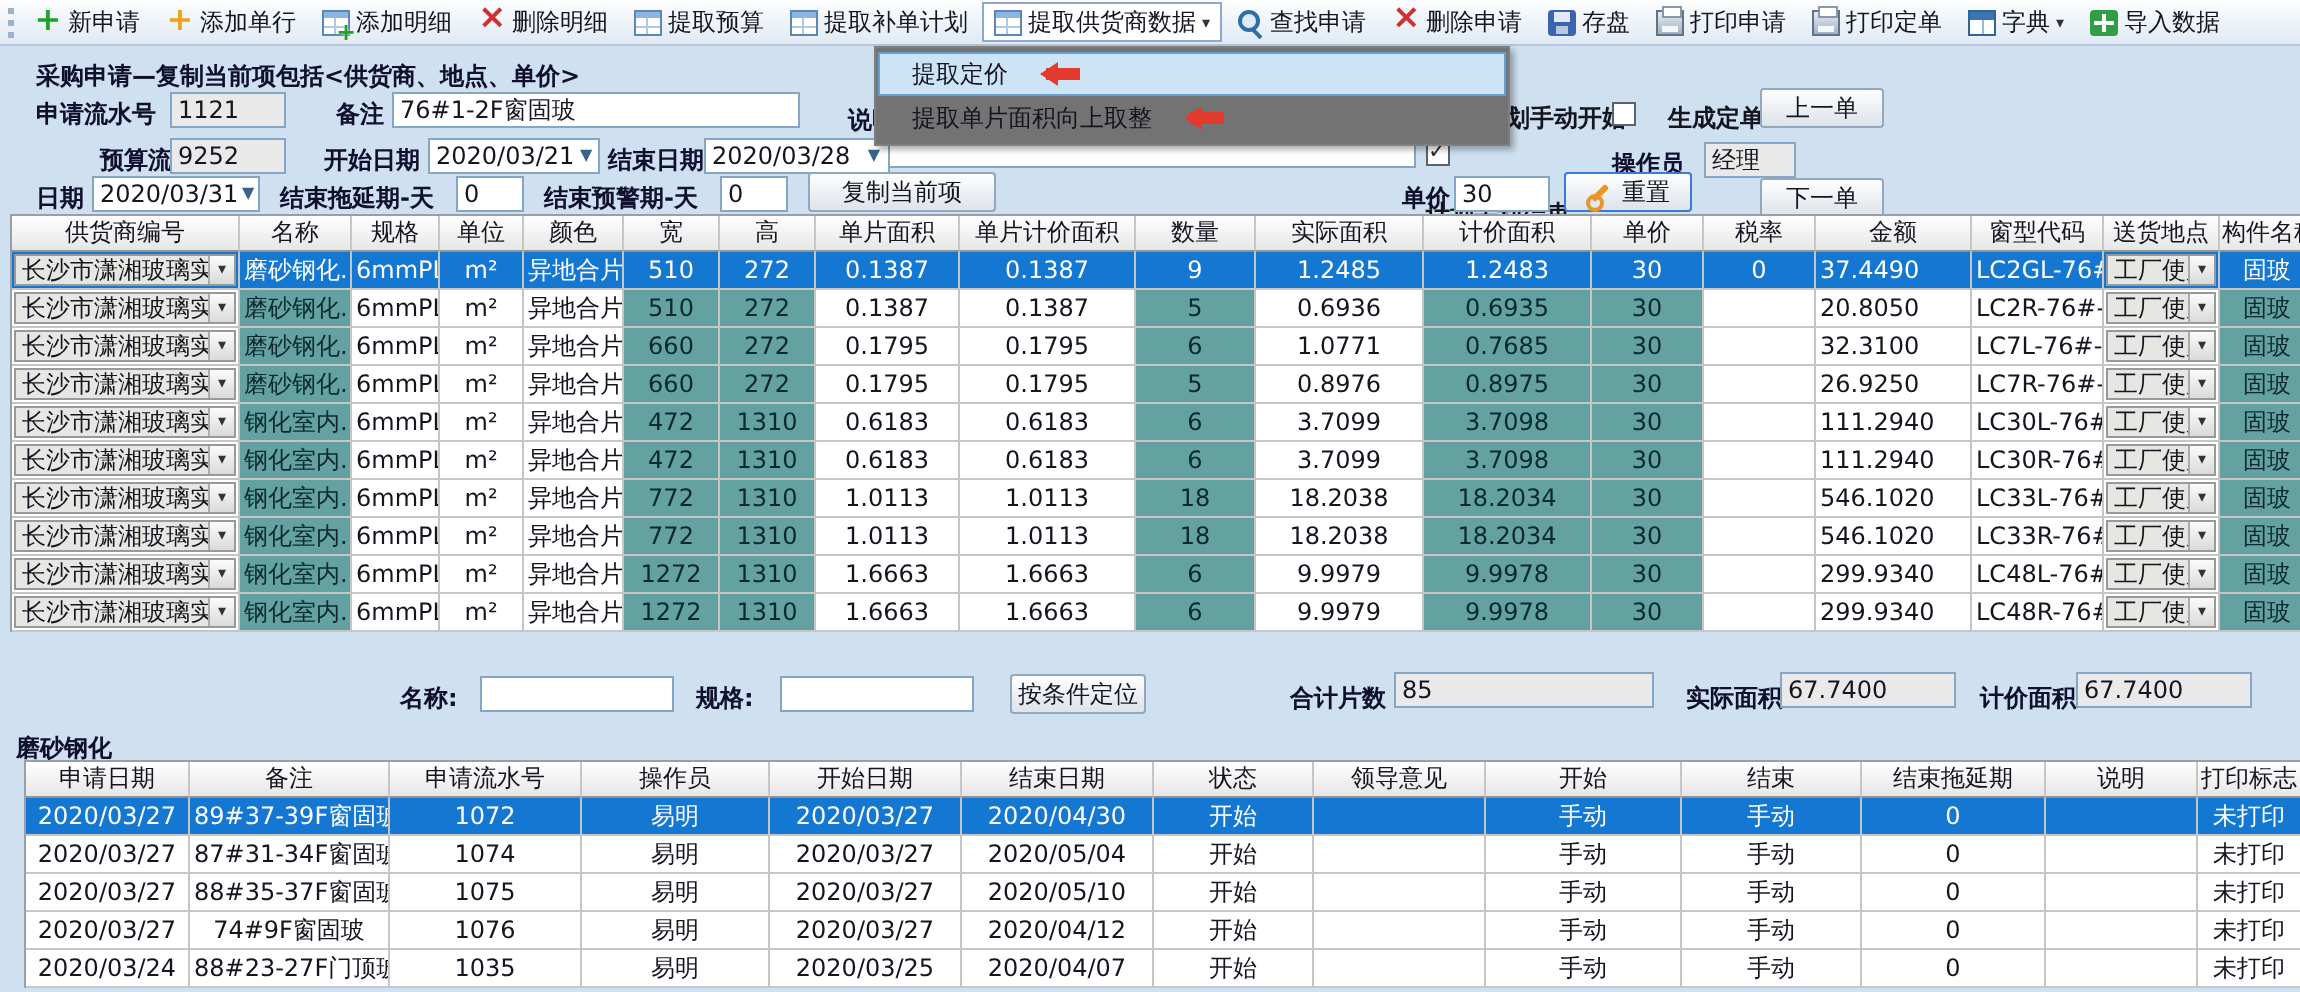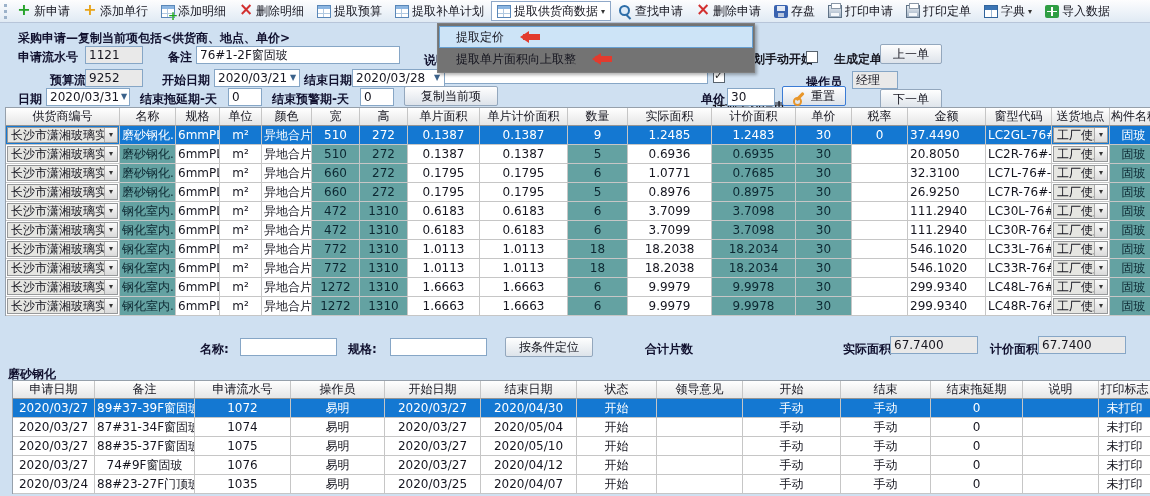--- a/index.html
+++ b/index.html
@@ -582,22 +582,23 @@
           </td>
           <td class="teal">固玻</td>
         </tr>
       </tbody>
     </table>
 
   <div class="flabel" style="left:200px; top:341px;">名称:</div>
   <input class="tbox" style="left: 240px; top: 338px; width: 97px;" value="">
   <div class="flabel" style="left:348px; top:341px;">规格:</div>
   <input class="tbox" style="left: 390px; top: 338px; width: 97px;" value="">
-  <div class="btn" style="left:505px; top:337px; width:88px;">按条件定位</div>
+  <div class="btn" style="left:505px; top:337px; width:68px;">按条件定位</div>
   <div class="flabel" style="left:645px; top:341px;">合计片数</div>
+  <input class="tbox ro" style="left: 697px; top: 336px; width: 130px;" value="85">
   <div class="flabel" style="left:843px; top:341px;">实际面积</div>
   <input class="tbox ro" style="left: 890px; top: 336px; width: 88px;" value="67.7400">
   <div class="flabel" style="left:990px; top:341px;">计价面积</div>
   <input class="tbox ro" style="left: 1038px; top: 336px; width: 88px;" value="67.7400">
 
   <div class="flabel" style="left:8px; top:366px;">磨砂钢化</div>
   <table id="orders-grid" class="grid" style="left:12px; top:380px; width:1138px;">
       <colgroup>
         <col style="width: 82px;">
         <col style="width: 100px;">

